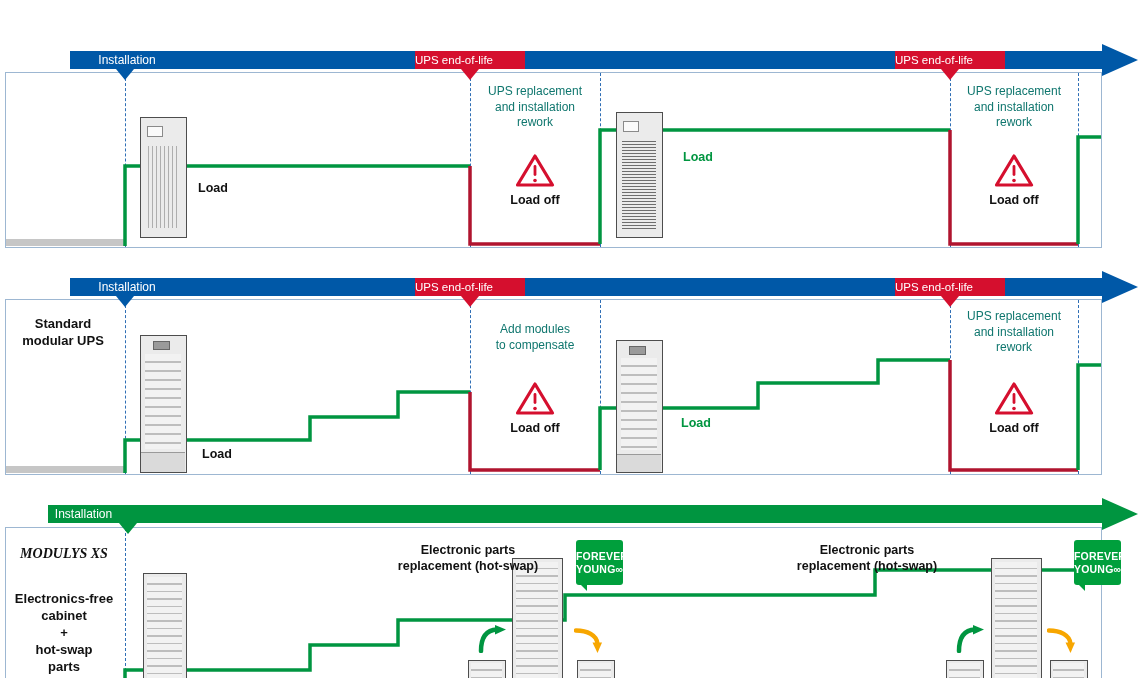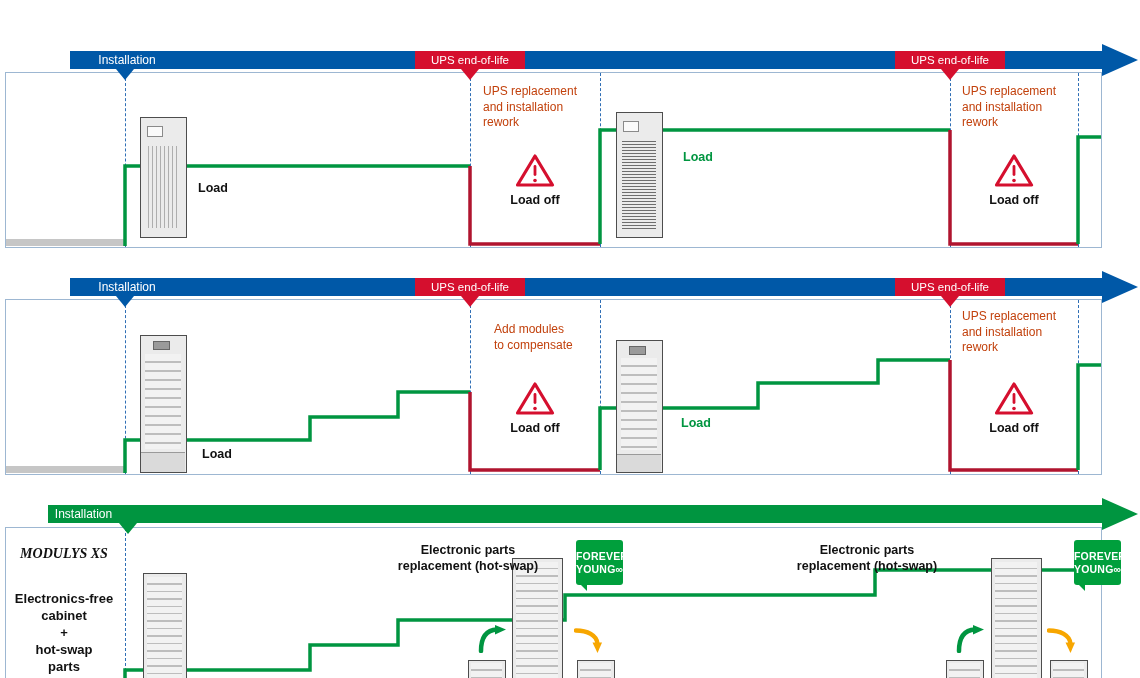--- a/index.html
+++ b/index.html
@@ -11,29 +11,29 @@
   .gray-strip { position:absolute; background:#c6c6c6; z-index:1; }
   .dashv { position:absolute; width:0; border-left:1px dashed #2f6eb5; z-index:1; }
 
   .bar { position:absolute; height:18px; z-index:4; }
   .bar.blue { background:#0058A7; }
   .bar.green { background:#009540; }
   .ah { position:absolute; width:0; height:0; border-top:16px solid transparent; border-bottom:16px solid transparent; z-index:4; }
   .ah.blue { border-left:36px solid #0058A7; }
   .ah.green { border-left:36px solid #009540; }
   .bar-label { position:absolute; color:#fff; font-size:12px; line-height:18px; text-align:center; z-index:5; white-space:nowrap; }
-  .eol { position:absolute; background:#D50F2E; color:#fff; font-size:11.5px; line-height:18px; height:18px; text-align:center; z-index:5; white-space:nowrap; }
+  .eol { position:absolute; background:#D50F2E; color:#fff; font-size:11.5px; line-height:18px; height:18px; text-align:left; z-index:5; white-space:nowrap; }
   .marker { position:absolute; width:0; height:0; border-left:9px solid transparent; border-right:9px solid transparent; z-index:5; }
   .marker.blue { border-top:11px solid #0058A7; }
   .marker.red { border-top:11px solid #D50F2E; }
   .marker.green { border-top:11px solid #009540; }
 
   .panel-title { position:absolute; font-size:13px; font-weight:bold; text-align:center; line-height:1.3; z-index:4; }
   .panel-title span { display:block; }
-  .zone-heading { position:absolute; font-size:12px; color:#c2410c; text-align:left; line-height:1.3; z-index:4; }
+  .zone-heading { position:absolute; font-size:12px; color:#0f766e; text-align:center; line-height:1.3; z-index:4; }
   .load-label { position:absolute; font-size:12.5px; font-weight:bold; z-index:4; }
   .load-label.green { color:#009540; }
   .load-off { position:absolute; font-size:12.5px; font-weight:bold; text-align:center; z-index:4; }
   .icon { position:absolute; z-index:4; }
 
   .cab { position:absolute; background:#ebebeb; border:1.5px solid #4d4d4d; z-index:3; }
   .cab > div { position:absolute; }
   .disp { background:#fafafa; border:1px solid #8a8a8a; }
   .disp.dark { background:#9a9a9a; border:1px solid #666; }
   .vents-v { background:repeating-linear-gradient(90deg,#aeaeae 0 1px, transparent 1px 4px); }
@@ -113,20 +113,24 @@
   <div class="marker blue" style="left:116px;top:256px"></div>
   <div class="marker red" style="left:461px;top:256px"></div>
   <div class="marker red" style="left:941px;top:256px"></div>
 
   <div class="dashv" style="left:125px;top:260px;height:174px"></div>
   <div class="dashv" style="left:470px;top:260px;height:174px"></div>
   <div class="dashv" style="left:600px;top:260px;height:174px"></div>
   <div class="dashv" style="left:950px;top:260px;height:174px"></div>
   <div class="dashv" style="left:1078px;top:260px;height:174px"></div>
 
+  <div class="panel-title" style="left:8px;top:276px;width:110px">
+    <span>Standard</span>
+    <span>modular UPS</span>
+  </div>
 
   <div class="cab" style="left:140px;top:295px;width:47px;height:138px">
     <div class="disp dark" style="left:12px;top:5px;width:17px;height:9px"></div>
     <div class="mods" style="left:4px;top:18px;width:36px;height:95px"></div>
     <div class="base" style="left:0;bottom:0;width:44px;height:20px"></div>
   </div>
   <div class="load-label" style="left:202px;top:407px">Load</div>
 
   <div class="zone-heading" style="left:494px;top:282px;width:82px">Add modules to compensate</div>
   <svg class="icon" style="left:515px;top:341px" width="40" height="35" viewBox="0 0 40 35">

